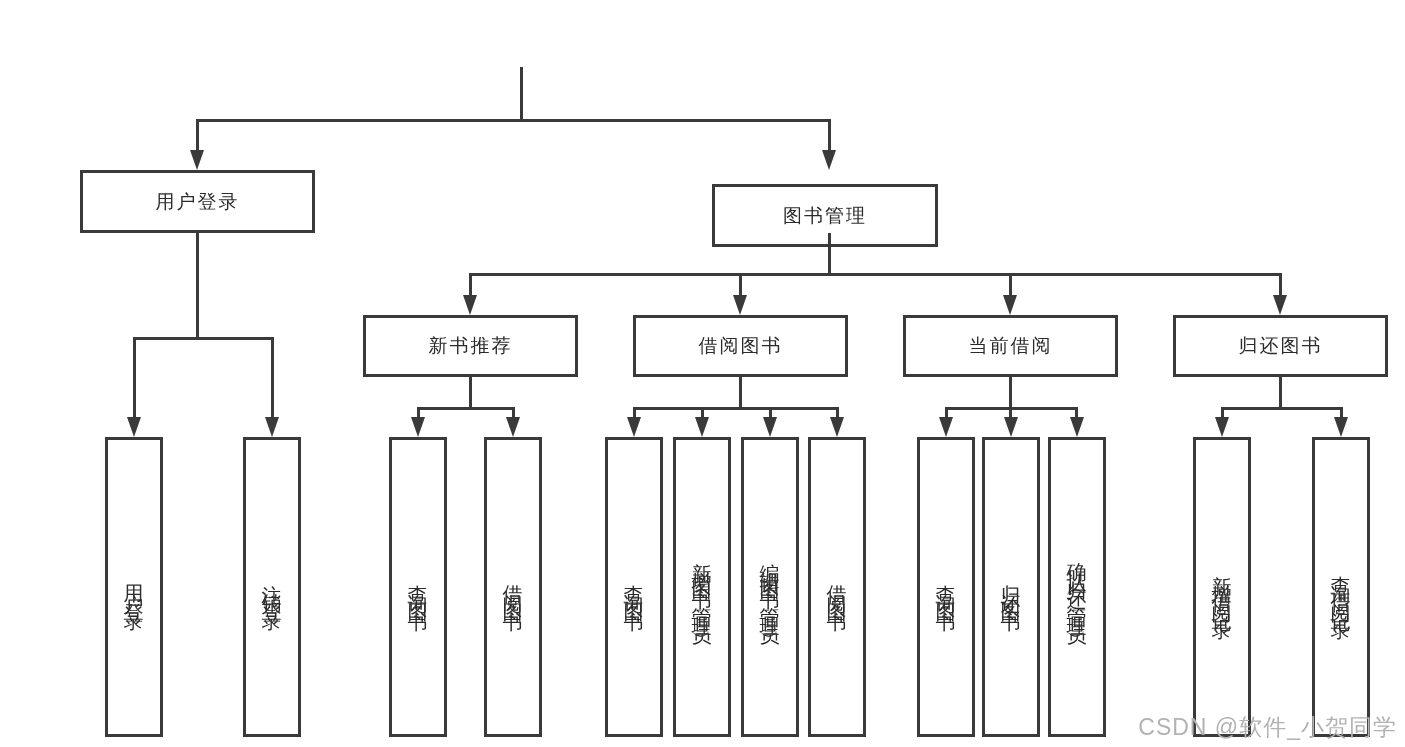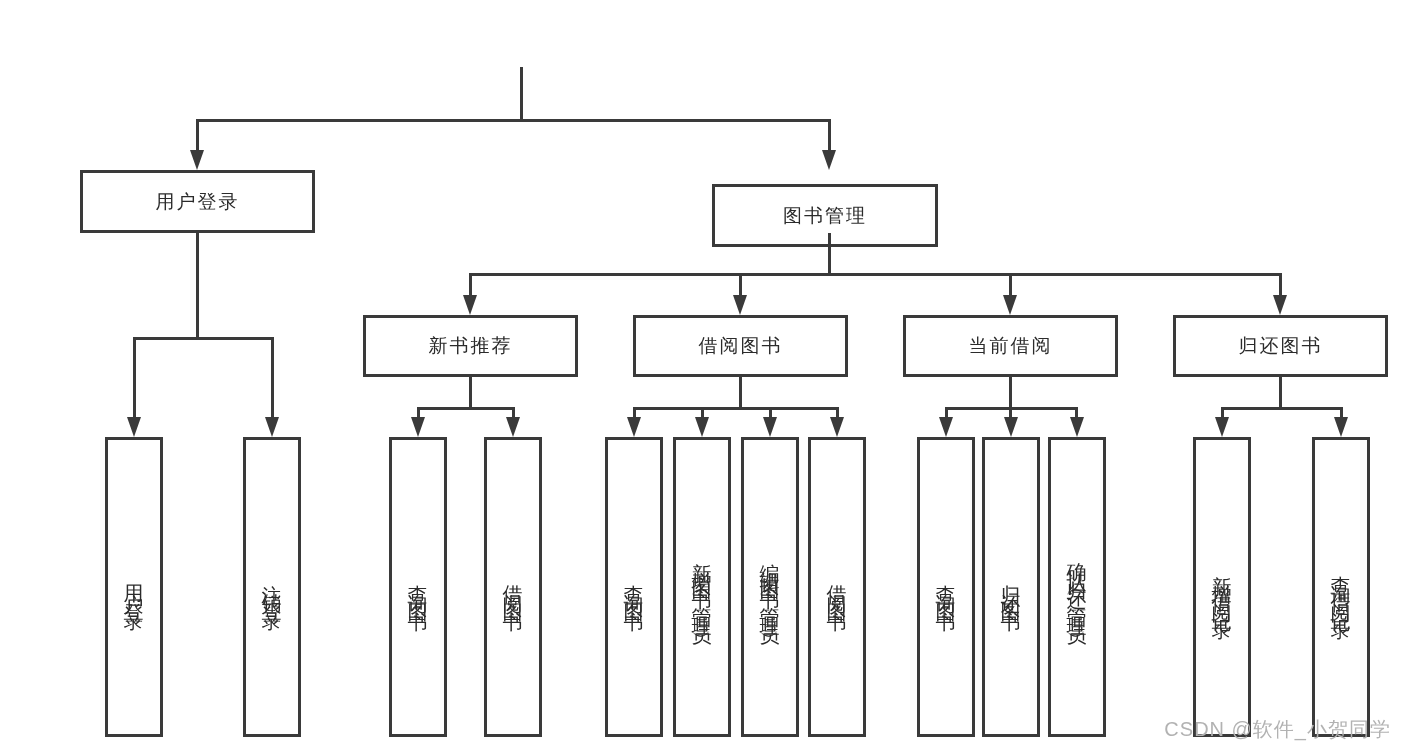--- a/index.html
+++ b/index.html
@@ -21,21 +21,21 @@
     writing-mode:vertical-rl; font-size:20px; letter-spacing:9px; line-height:1.1;
     color:var(--text);
   }
   .line{ position:absolute; background:var(--line); }
   .arrow{
     position:absolute; width:0; height:0;
     border-left:7px solid transparent; border-right:7px solid transparent;
     border-top:20px solid var(--line);
   }
   .watermark{
-    position:absolute; right:14px; bottom:4px; font-size:20px;
+    position:absolute; right:8px; bottom:4px; font-size:23px;
     color:var(--watermark); white-space:nowrap; letter-spacing:1px;
   }
 </style>
 </head>
 <body>
 
 <div class="canvas">
 
 
   <div class="line" style="left:520px;top:67px;width:3px;height:52px"></div>

